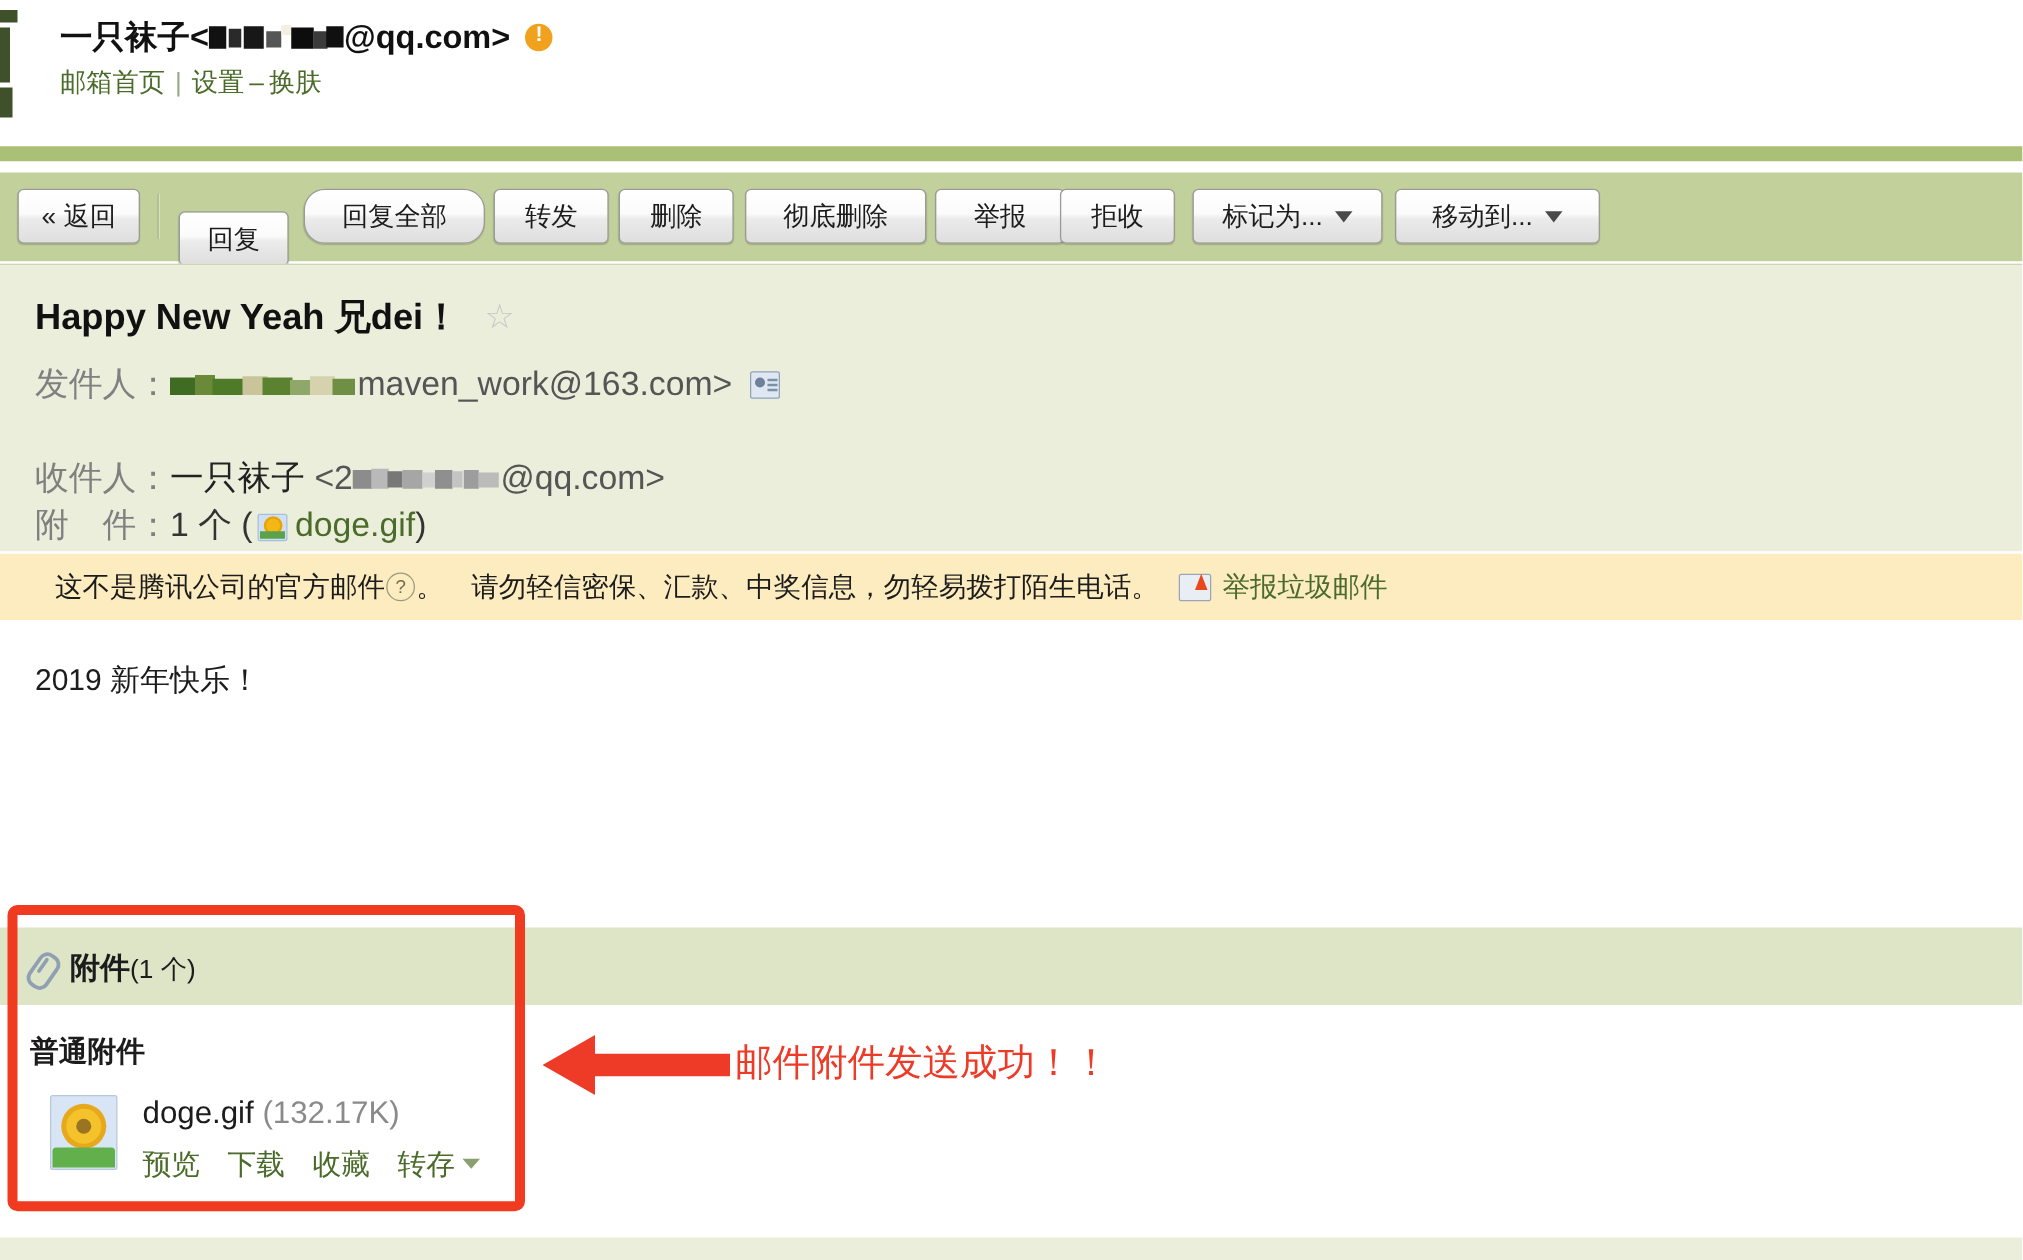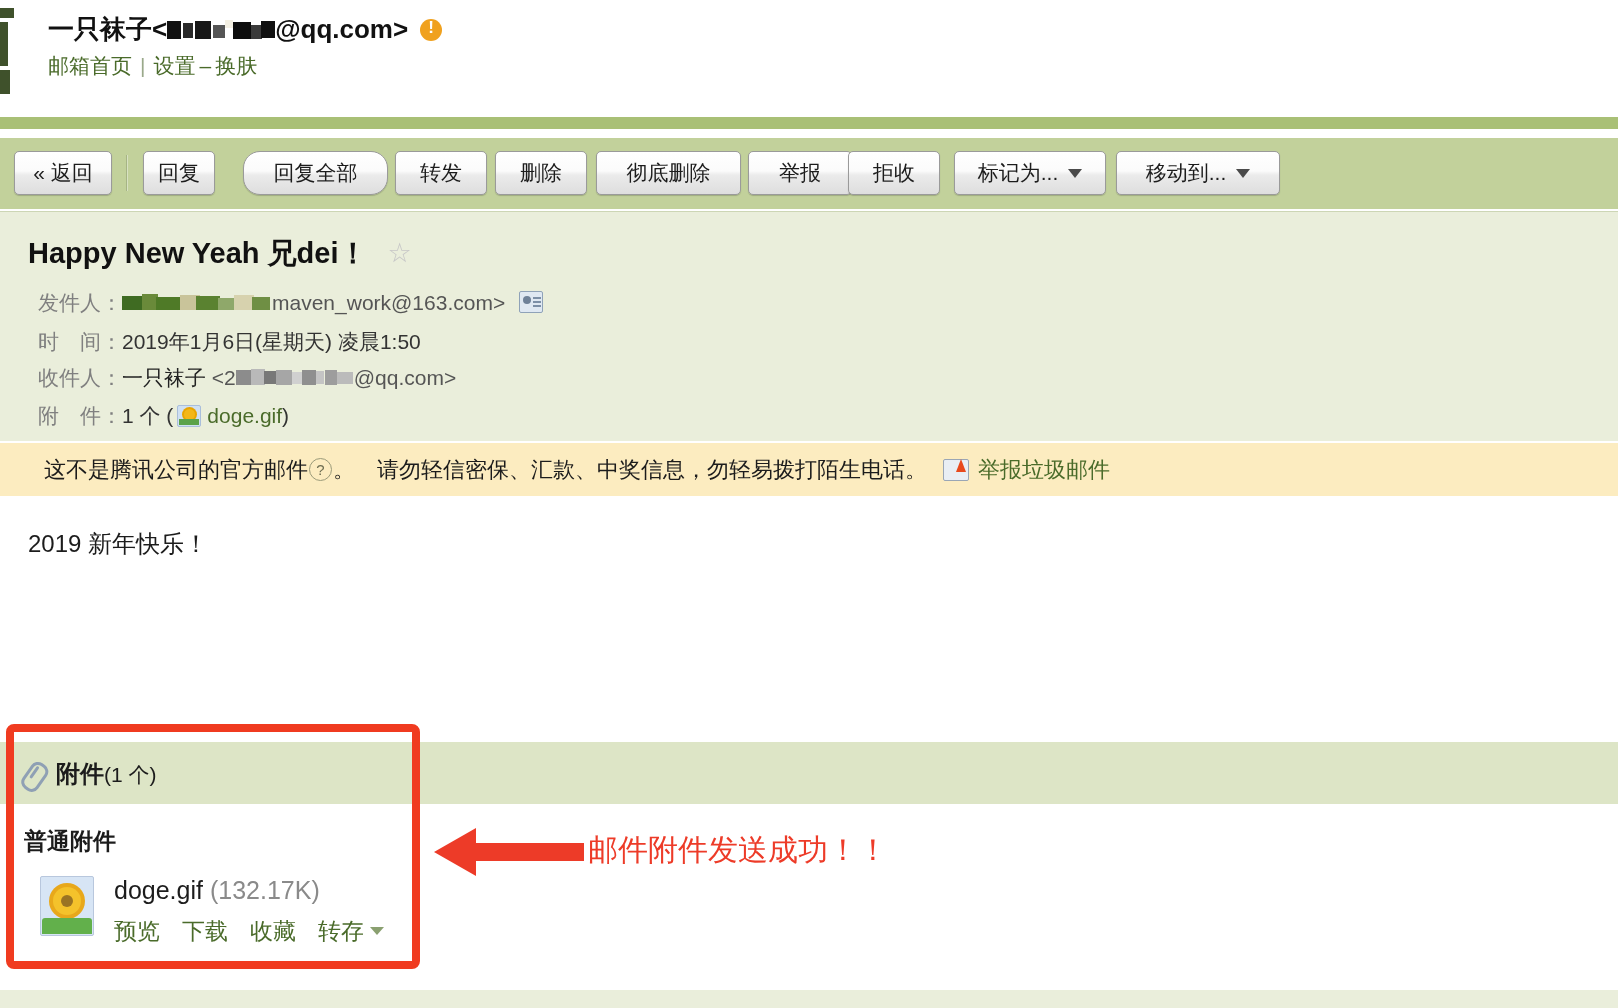--- a/index.html
+++ b/index.html
@@ -92,21 +92,21 @@
   }
   .subject {
     position:absolute; left:28px; top:22px;
     font-size:29px; font-weight:700; color:#111; white-space:nowrap;
   }
   .star {
     display:inline-block; margin-left:20px; color:#c7c7c7; font-size:27px;
     vertical-align:1px; cursor:pointer;
   }
   .meta-row {
-    position:absolute; left:38px; font-size:21px; color:#333; white-space:nowrap;
+    position:absolute; left:28px; font-size:27px; color:#333; white-space:nowrap;
   }
   .meta-row .lbl { color:#808080; }
   .r1 { top:77px; }
   .r2 { top:116px; }
   .r3 { top:152px; }
   .r4 { top:190px; }
   .addr-gray { color:#555; }
   .addr-dark { color:#222; }
 
   .blurname {
@@ -293,21 +293,21 @@
     </div>
   </div>
 
   <div class="green-rule"></div>
 
   <div class="toolbar">
     <div class="tb-sep" style="left: 126px;"></div>
     <div class="btn" style="left: 14px; width: 98px;">
         <span>« 返回</span>
       </div>
-    <div class="btn" style="left: 143px; width: 72px;">
+    <div class="btn" style="left: 143px; width: 88px; margin-top: 18px;">
         <span>回复</span>
       </div>
     <div class="btn" style="left: 243px; width: 145px; border-radius: 17px;">
         <span>回复全部</span>
       </div>
     <div class="btn" style="left: 395px; width: 92px;">
         <span>转发</span>
       </div>
     <div class="btn" style="left: 495px; width: 92px;">
         <span>删除</span>
@@ -343,23 +343,20 @@
         <i style="left:20px;top:2px;width:16px;height:16px;background:#6a8a3a;"></i>
         <i style="left:34px;top:5px;width:26px;height:13px;background:#4f7a27;"></i>
         <i style="left:58px;top:3px;width:20px;height:15px;background:#c9c49a;"></i>
         <i style="left:74px;top:4px;width:24px;height:14px;background:#5a8230;"></i>
         <i style="left:96px;top:6px;width:18px;height:12px;background:#8fa86a;"></i>
         <i style="left:112px;top:3px;width:20px;height:15px;background:#d7d2ae;"></i>
         <i style="left:130px;top:5px;width:18px;height:13px;background:#6f8f44;"></i>
       </span><span class="addr-gray">maven_work@163.com&gt;</span><span class="contact-icon"></span>
     </div>
 
-    <div class="meta-row r2">
-      <span class="lbl">时　间：</span><span>2019年1月6日(星期天) 凌晨1:50</span>
-    </div>
 
     <div class="meta-row r3">
       <span class="lbl">收件人：</span><span class="addr-dark">一只袜子</span>&nbsp;<span class="addr-gray">&lt;2</span><span class="blur-qq">
         <i style="left:0;top:2px;width:16px;height:15px;background:#8c8c8c;"></i>
         <i style="left:15px;top:1px;width:14px;height:16px;background:#b9b9b9;"></i>
         <i style="left:28px;top:3px;width:12px;height:13px;background:#787878;"></i>
         <i style="left:40px;top:2px;width:16px;height:15px;background:#a6a6a6;"></i>
         <i style="left:56px;top:4px;width:10px;height:12px;background:#d0d0d0;"></i>
         <i style="left:66px;top:2px;width:14px;height:15px;background:#8f8f8f;"></i>
         <i style="left:80px;top:3px;width:8px;height:13px;background:#c4c4c4;"></i>

